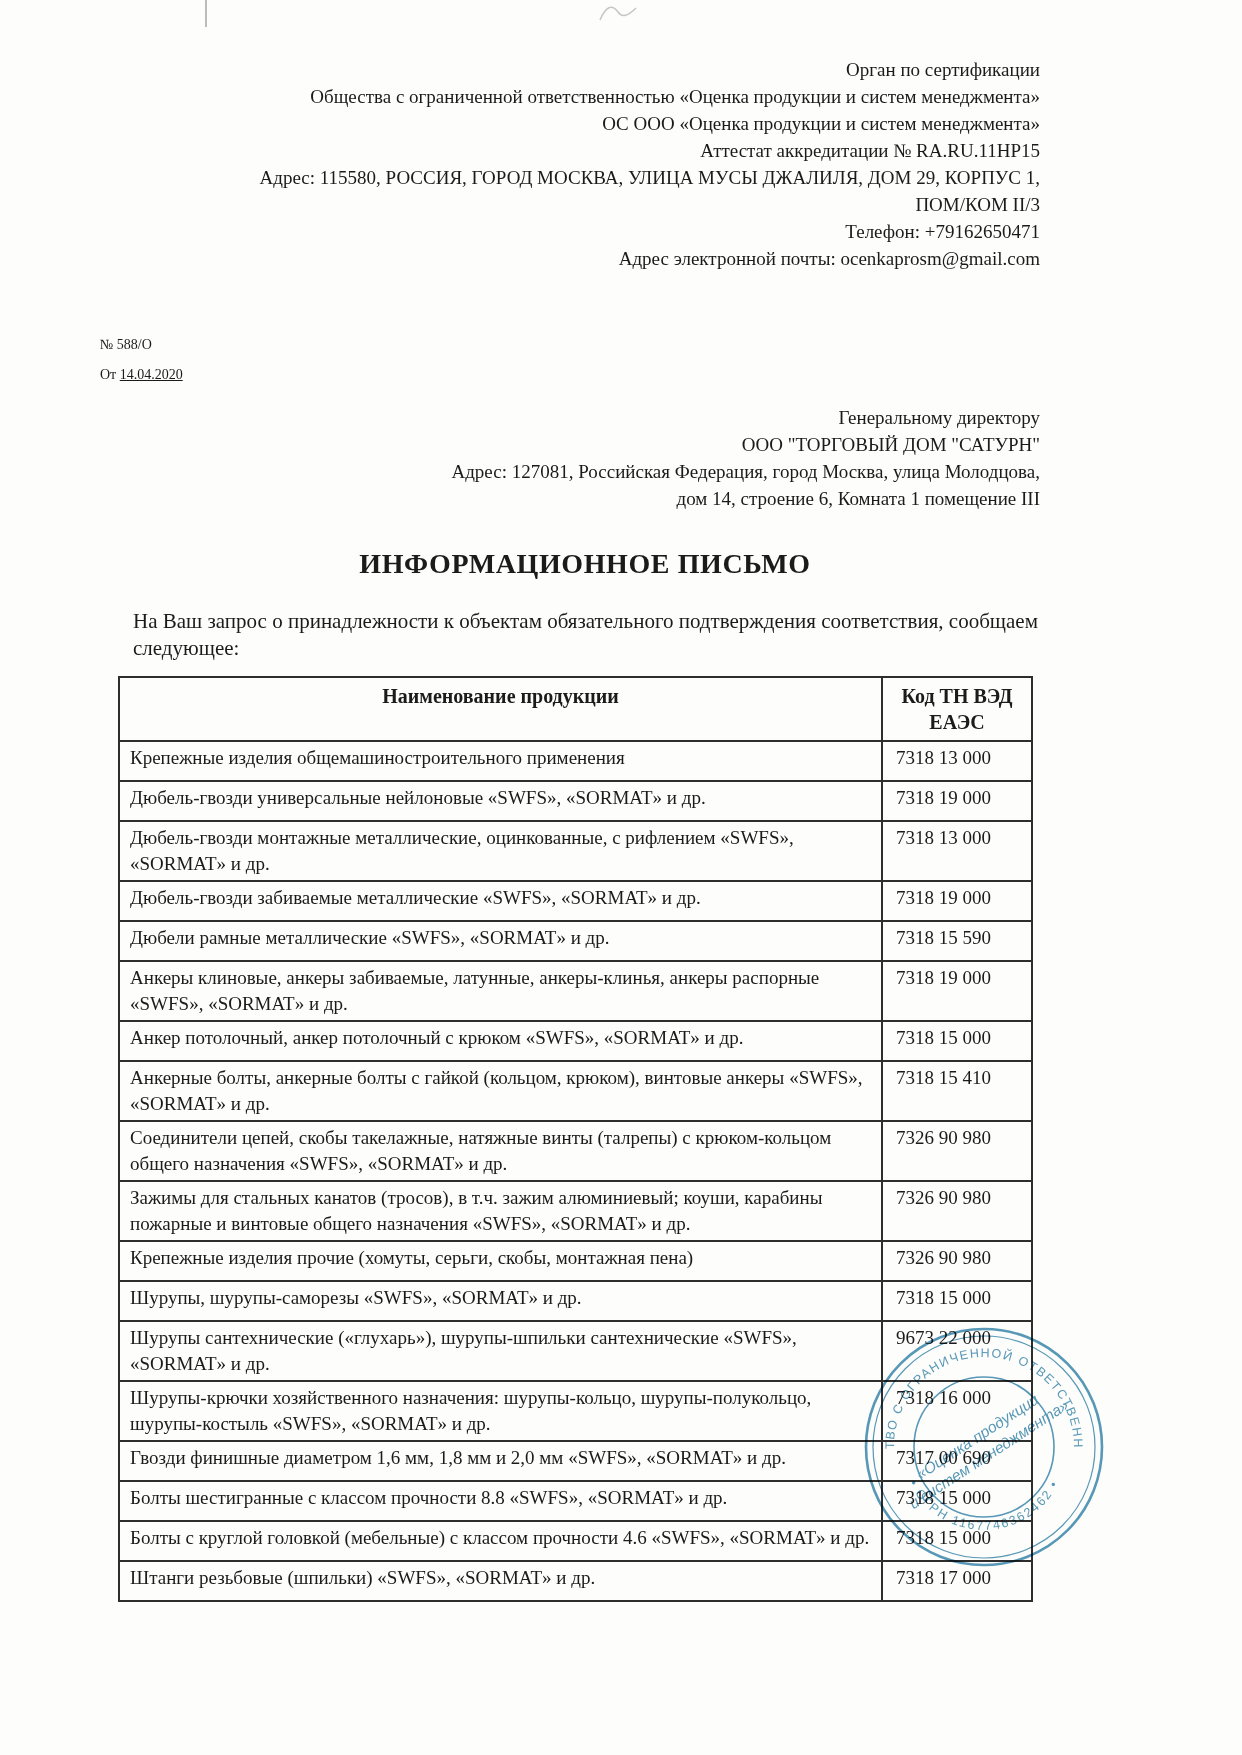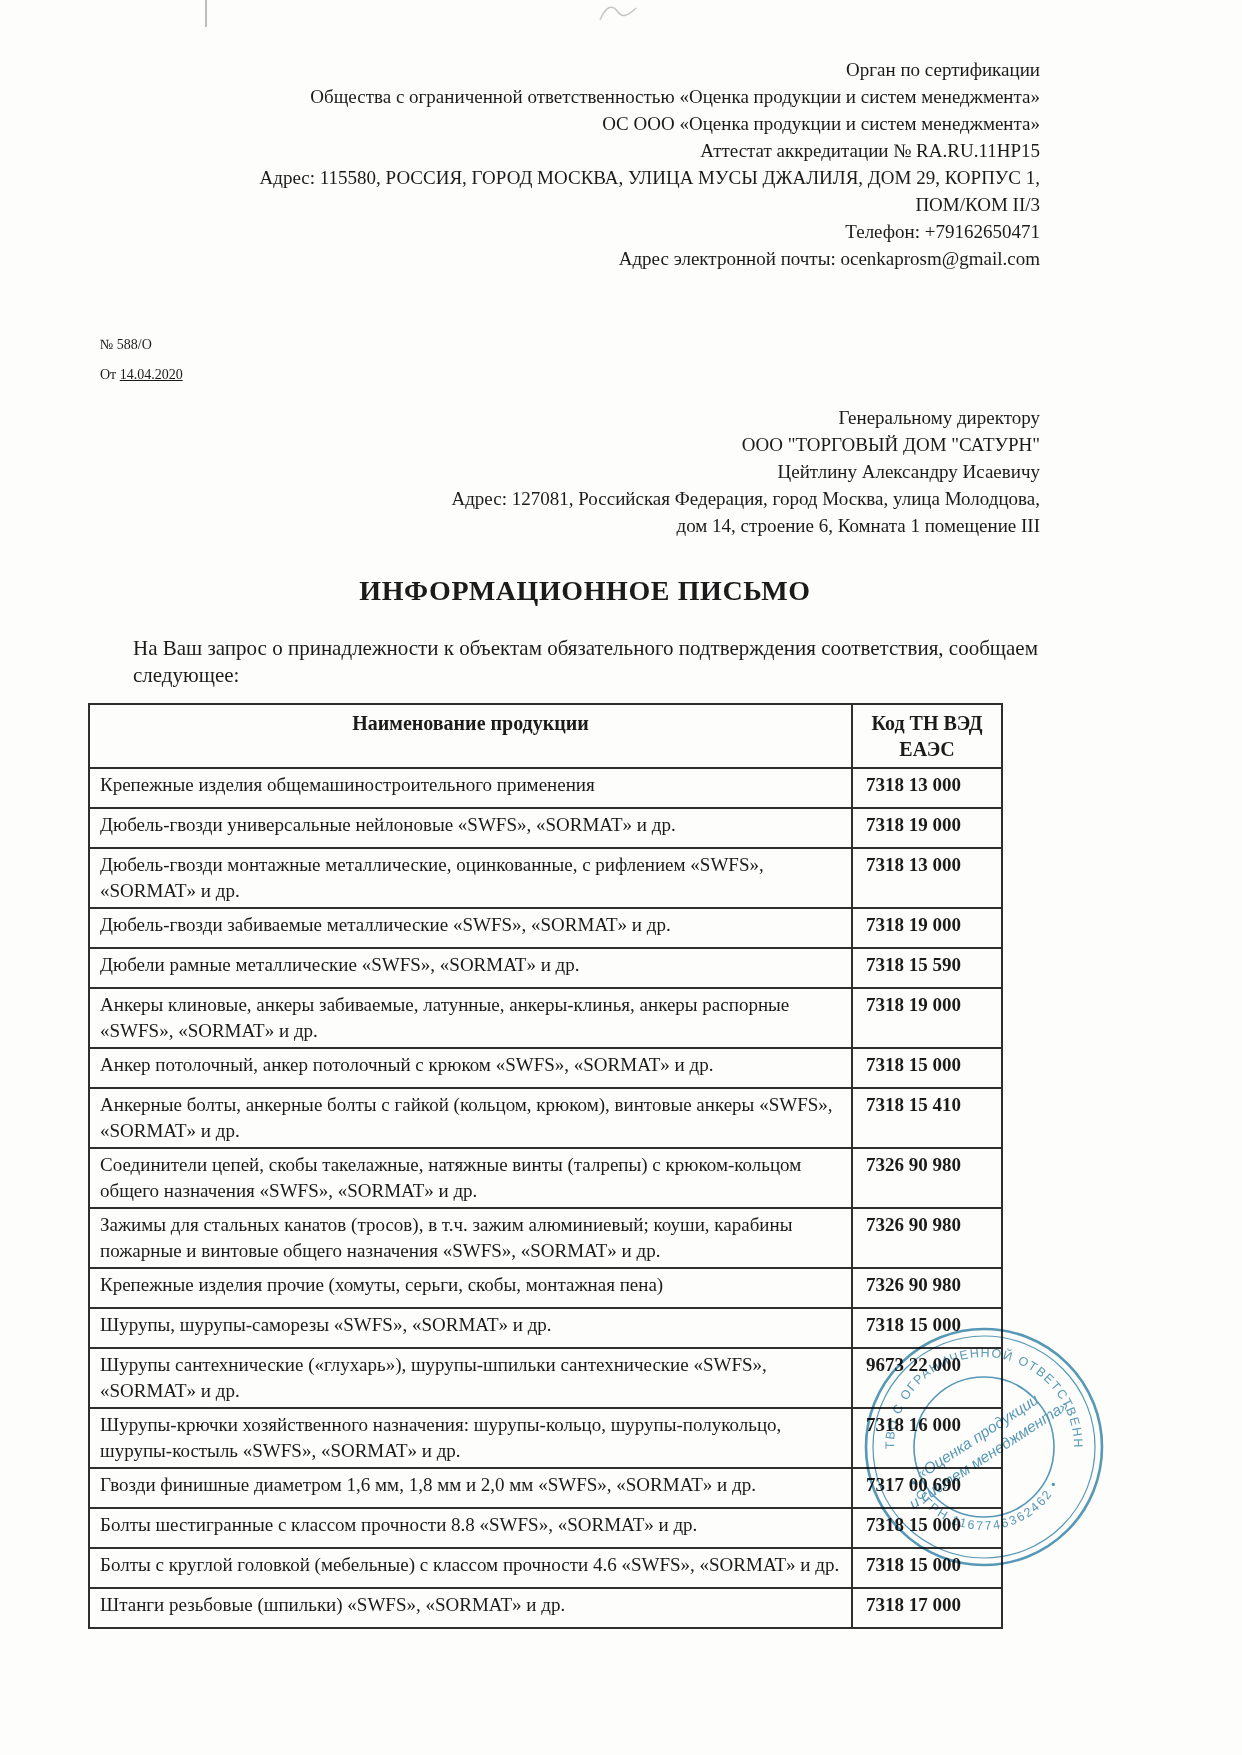--- a/index.html
+++ b/index.html
@@ -55,40 +55,40 @@
   }
   
   .intro {
     margin: 28px 200px 14px 133px;
     font-size: 21px;
     line-height: 27px;
     text-align: left;
   }
   
   table.products {
-    margin-left: 88px;
+    margin-left: 118px;
     width: 915px;
     border-collapse: collapse;
     border: 2.5px solid #2e2e2e;
     font-size: 19px;
   }
   table.products th, table.products td {
     border: 2px solid #2e2e2e;
     vertical-align: top;
     line-height: 26px;
   }
   table.products th {
     font-size: 20px;
     font-weight: bold;
     text-align: center;
     padding: 5px 8px;
   }
   th.col-code { width: 150px; }
   td.cell-name { padding: 3px 10px 3px 10px; }
-  td.cell-code { width: 150px; padding: 3px 6px 9px 13px; white-space: nowrap; font-weight: bold; }
+  td.cell-code { width: 150px; padding: 3px 6px 9px 13px; white-space: nowrap; }
   
   .stamp {
     position: absolute;
     left: 853px; top: 1316px;
     width: 262px; height: 262px;
     opacity: .8;
     mix-blend-mode: multiply;
     pointer-events: none;
   }
   .stamp svg { display: block; }
@@ -126,21 +126,20 @@
     <div>№ 588/О</div>
     <div><span>От </span><span class="ref-date">14.04.2020</span></div>
   </div>
 
   <div class="recipient">
 
       <div class="rc-line">Генеральному директору</div>
 
       <div class="rc-line">ООО "ТОРГОВЫЙ ДОМ "САТУРН"</div>
 
-      <div class="rc-line">Цейтлину Александру Исаевичу</div>
 
       <div class="rc-line">Адрес: 127081, Российская Федерация, город Москва, улица Молодцова,</div>
 
       <div class="rc-line">дом 14, строение 6, Комната 1 помещение III</div>
     </div>
 
   <div class="letter-title">ИНФОРМАЦИОННОЕ ПИСЬМО</div>
 
   <div class="intro">На Ваш запрос о принадлежности к объектам обязательного подтверждения соответствия, сообщаем следующее:</div>
 

